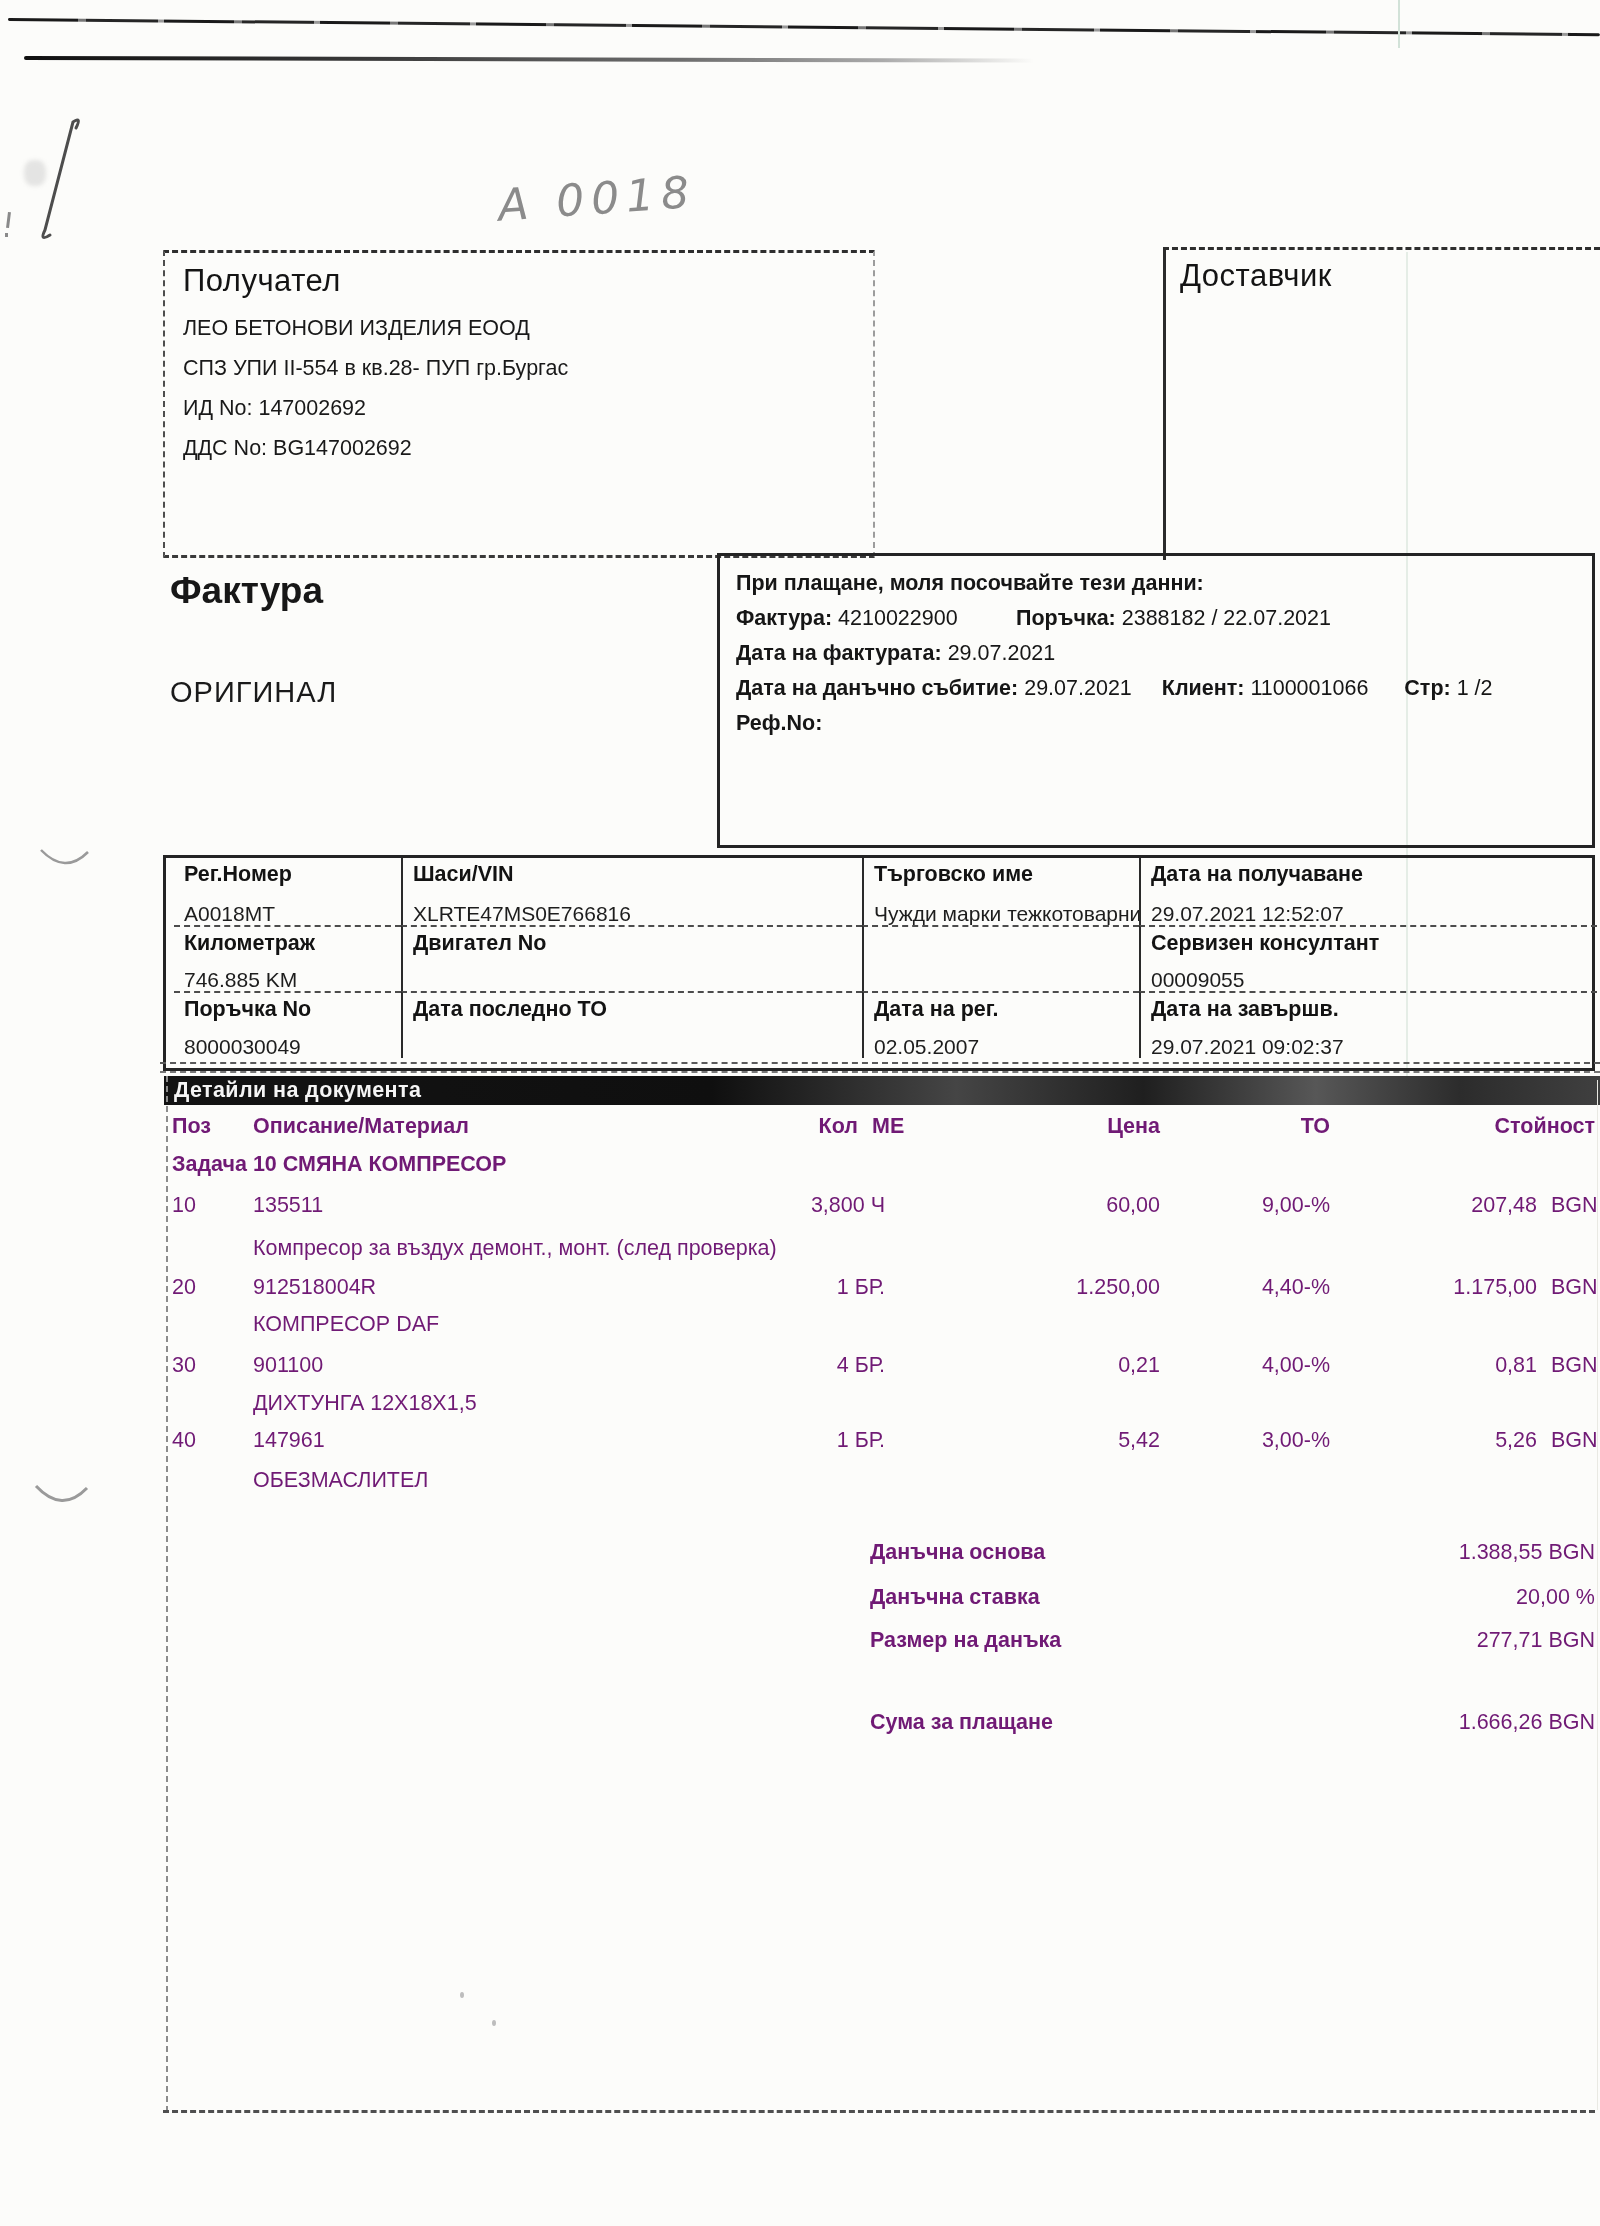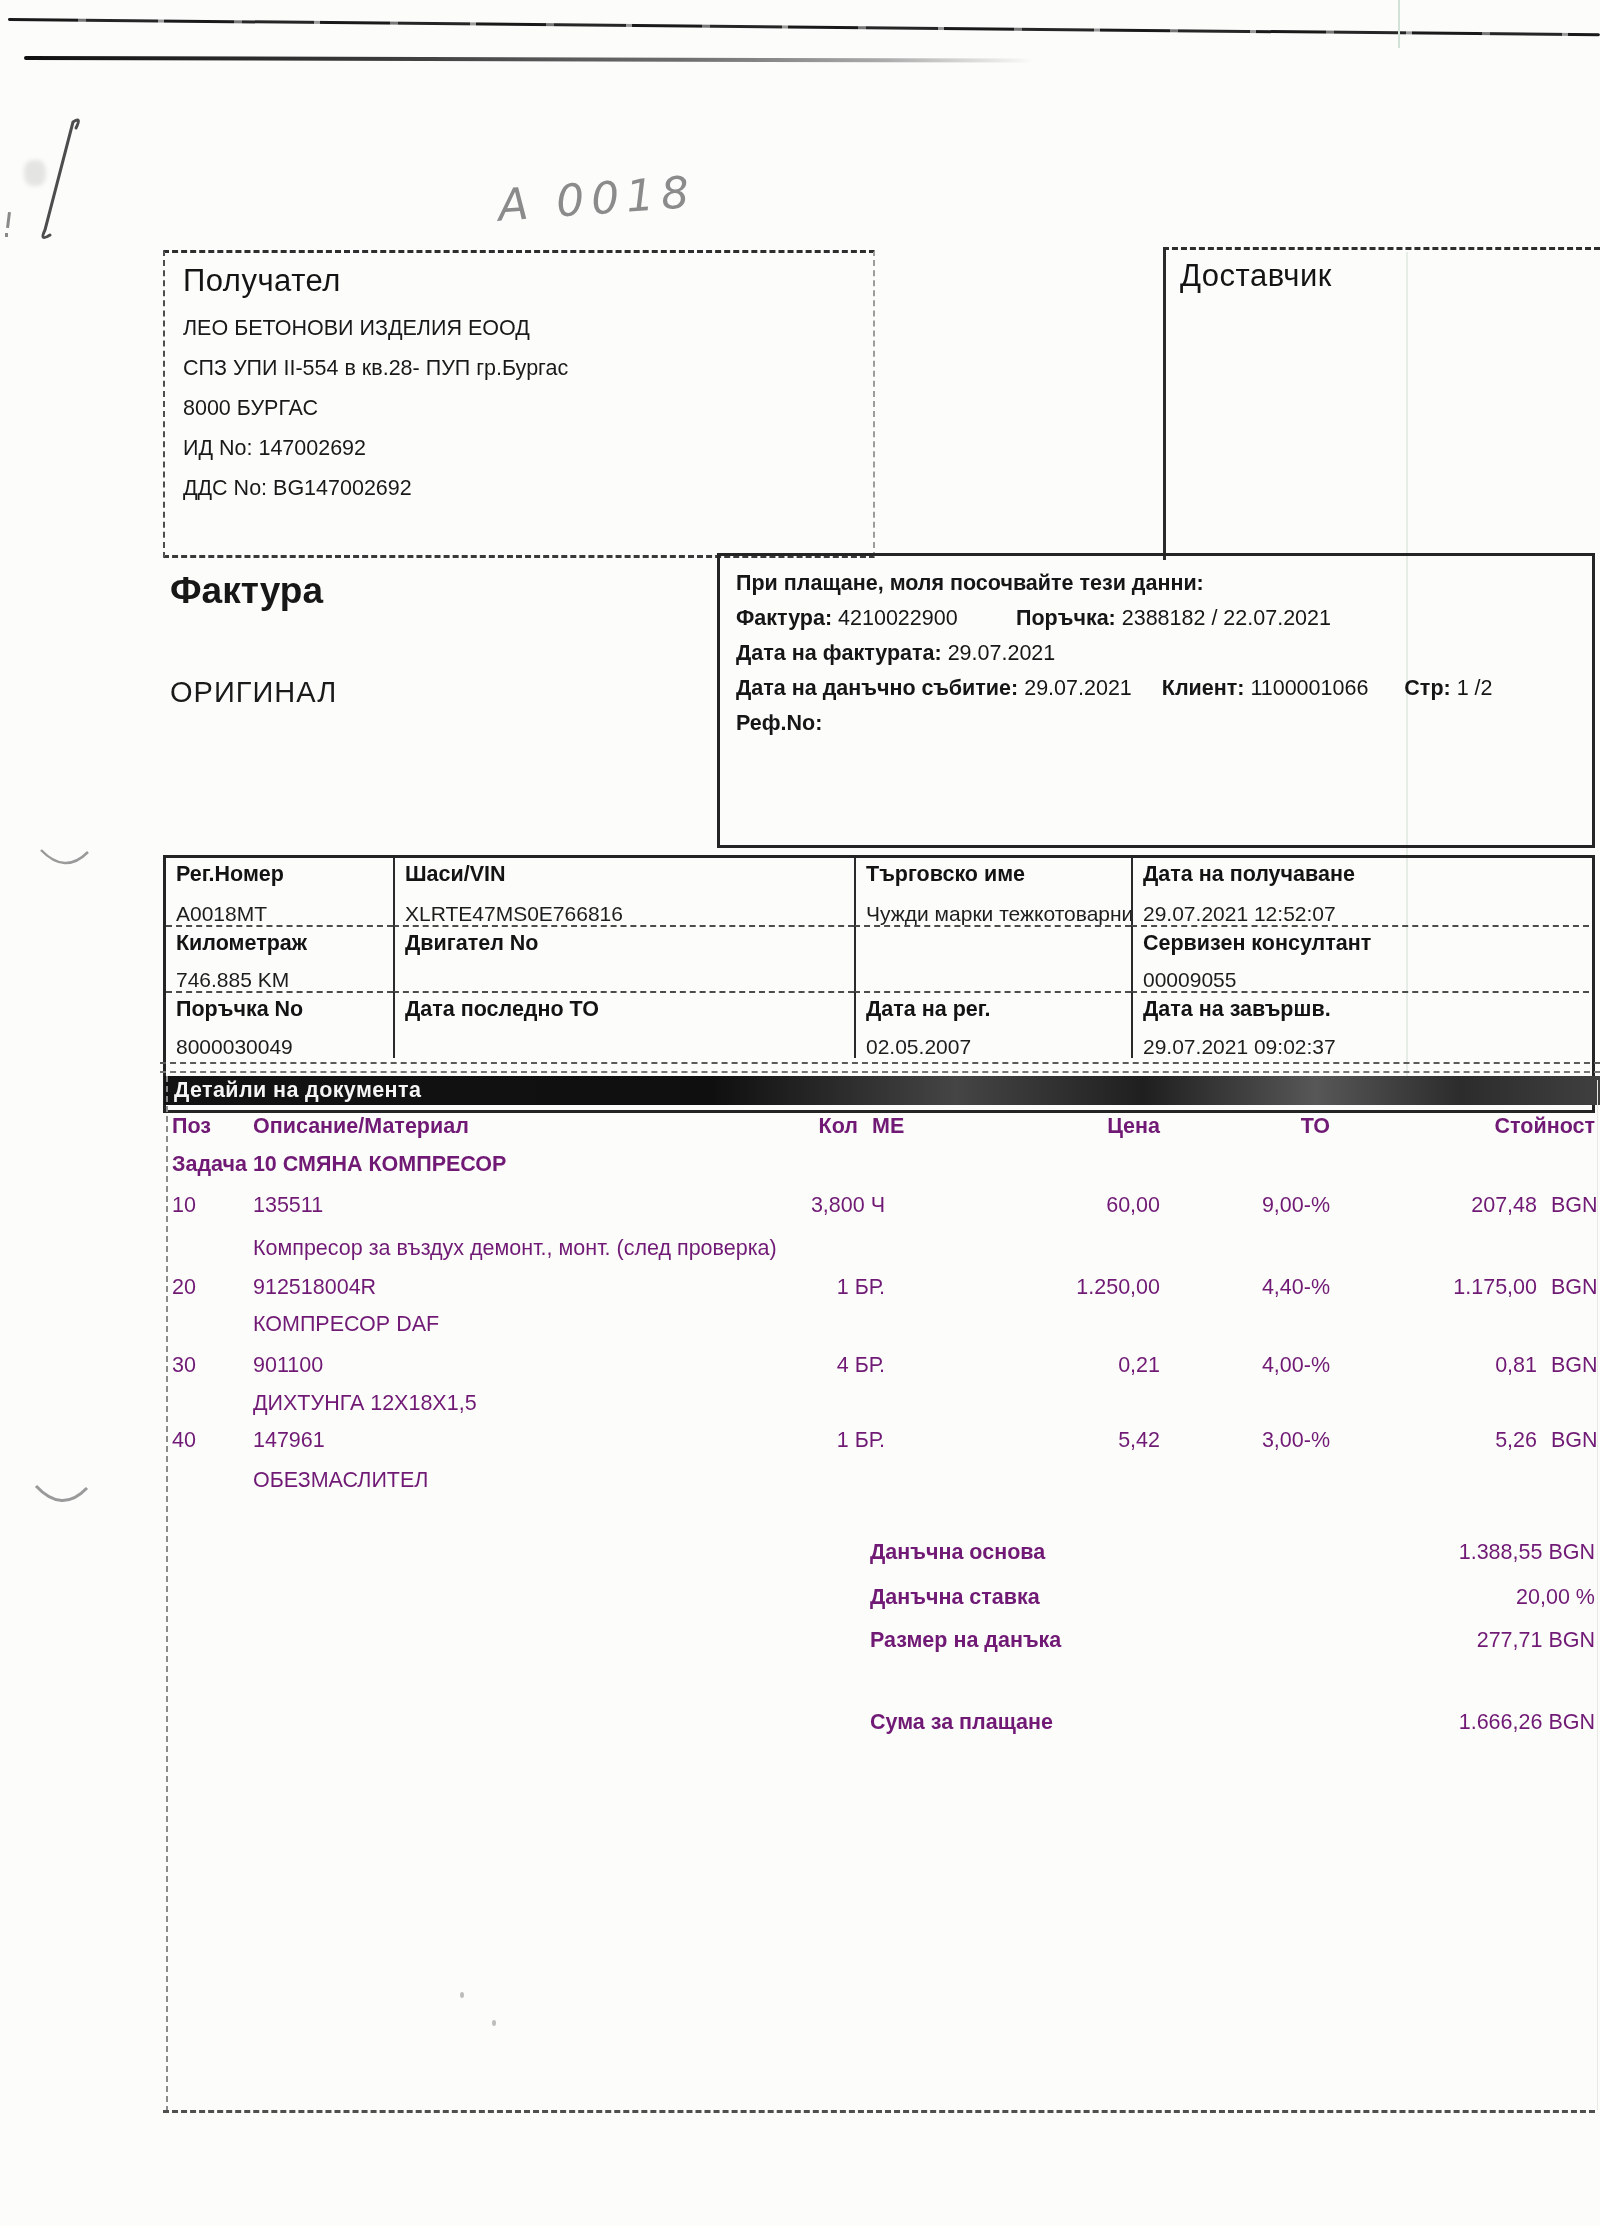--- a/index.html
+++ b/index.html
@@ -59,23 +59,23 @@
     border:3px solid #242424;box-sizing:border-box;
     padding:10px 16px 0 16px;font-size:21.5px;color:#161616;
   }
   .pay-row{position:relative;height:35px;line-height:35px;white-space:nowrap;}
   .pay-order{position:absolute;left:280px;top:0;}
   .gap18{display:inline-block;width:18px;}
   .gap24{display:inline-block;width:24px;}
 
   
   .vehicle-table{
-    left:163px;top:855px;width:1432px;height:258px;
+    left:163px;top:855px;width:1432px;height:216px;
     border:3px solid #242424;box-sizing:border-box;
-    display:grid;grid-template-columns:227px 461px 277px 458px;grid-template-rows:67px 66px 67px;
+    display:grid;grid-template-columns:227px 461px 277px 458px;grid-template-rows:67px 66px 67px;padding-left:8px;
   }
   .vcell{position:relative;padding:4px 10px;box-sizing:border-box;overflow:visible;}
   .vcell.bl{border-left:2px solid #2a2a2a;}
   .vcell.bt{border-top:2px dashed #4c4c4c;}
   .vlabel{font-size:21.5px;font-weight:bold;color:#131313;white-space:nowrap;}
   .vvalue{position:absolute;left:10px;bottom:-1px;font-size:21px;color:#1d1d1d;white-space:nowrap;}
 
   .sep-dash1{left:160px;top:1062px;width:1440px;border-top:2px dashed #5a5a5a;}
   .sep-dash2{left:160px;top:1071px;width:1440px;border-top:2px dashed #777;}
 
@@ -110,21 +110,20 @@
 <div class="abs smudge"></div>
 <div class="abs excl-mark"></div>
 <div class="abs excl-dot"></div>
 <div class="abs handwritten">А 0018</div>
 
 <div class="abs recipient-box">
   <div class="box-title">Получател</div>
   <div class="recipient-lines">
     <div>ЛЕО БЕТОНОВИ ИЗДЕЛИЯ ЕООД</div>
     <div>СПЗ УПИ II-554 в кв.28- ПУП гр.Бургас</div>
-    <div>8000 БУРГАС</div>
     <div>ИД No: 147002692</div>
     <div>ДДС No: BG147002692</div>
   </div>
 </div>
 
 <div class="abs supplier-box">
   <div class="box-title">Доставчик</div>
 </div>
 
 <div class="abs invoice-title">Фактура</div>

